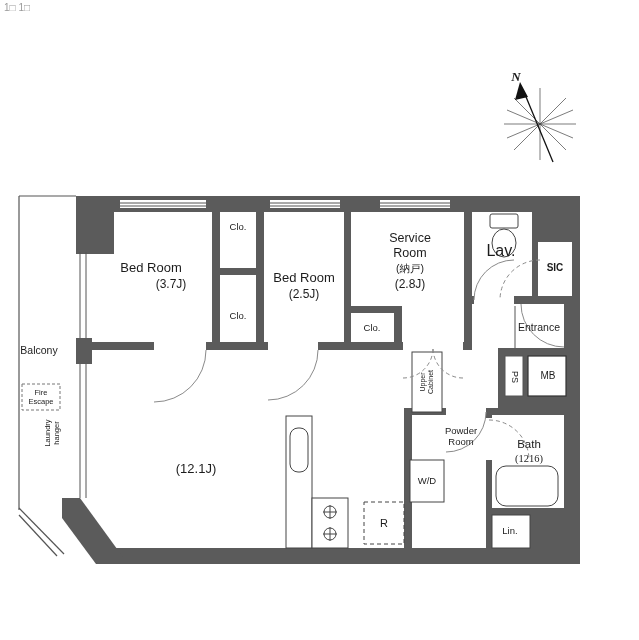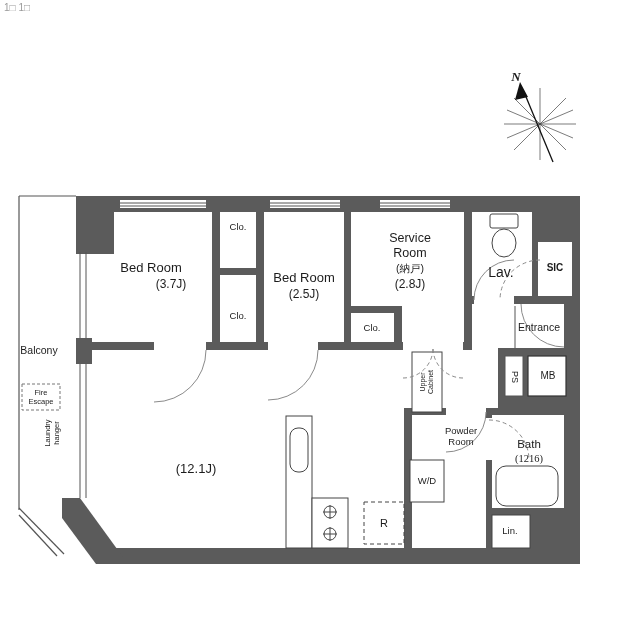--- a/index.html
+++ b/index.html
@@ -148,21 +148,21 @@
 
   <div class="lbl" style="left:304px;top:277px;font-size:13px;">Bed Room</div>
   <div class="lbl" style="left:304px;top:294px;font-size:12px;">(2.5J)</div>
 
   <div class="lbl" style="left:410px;top:238px;font-size:12.5px;">Service</div>
   <div class="lbl" style="left:410px;top:253px;font-size:12.5px;">Room</div>
   <div class="lbl" style="left:410px;top:268px;font-size:10.5px;">(納戸)</div>
   <div class="lbl" style="left:410px;top:284px;font-size:12px;text-align:right;">(2.8J)</div>
 
   <div class="lbl" style="left:372px;top:328px;font-size:9.5px;">Clo.</div>
-  <div class="lbl" style="left:501px;top:272px;font-size:14px;">Lav.</div>
+  <div class="lbl" style="left:501px;top:251px;font-size:16px;">Lav.</div>
   <div class="lbl" style="left:555px;top:268px;font-size:10px;font-weight:bold;">SIC</div>
   <div class="lbl" style="left:539px;top:327px;font-size:10.5px;">Entrance</div>
 
   <div class="vwrap-cw" style="left:514px;top:377px;font-size:9px;">PS</div>
   <div class="lbl" style="left:548px;top:376px;font-size:10px;">MB</div>
 
   <div class="lbl" style="left:39px;top:350px;font-size:10.5px;">Balcony</div>
   <div class="lbl" style="left:41px;top:393px;font-size:7.5px;">Fire</div>
   <div class="lbl" style="left:41px;top:402px;font-size:7.5px;">Escape</div>
 

